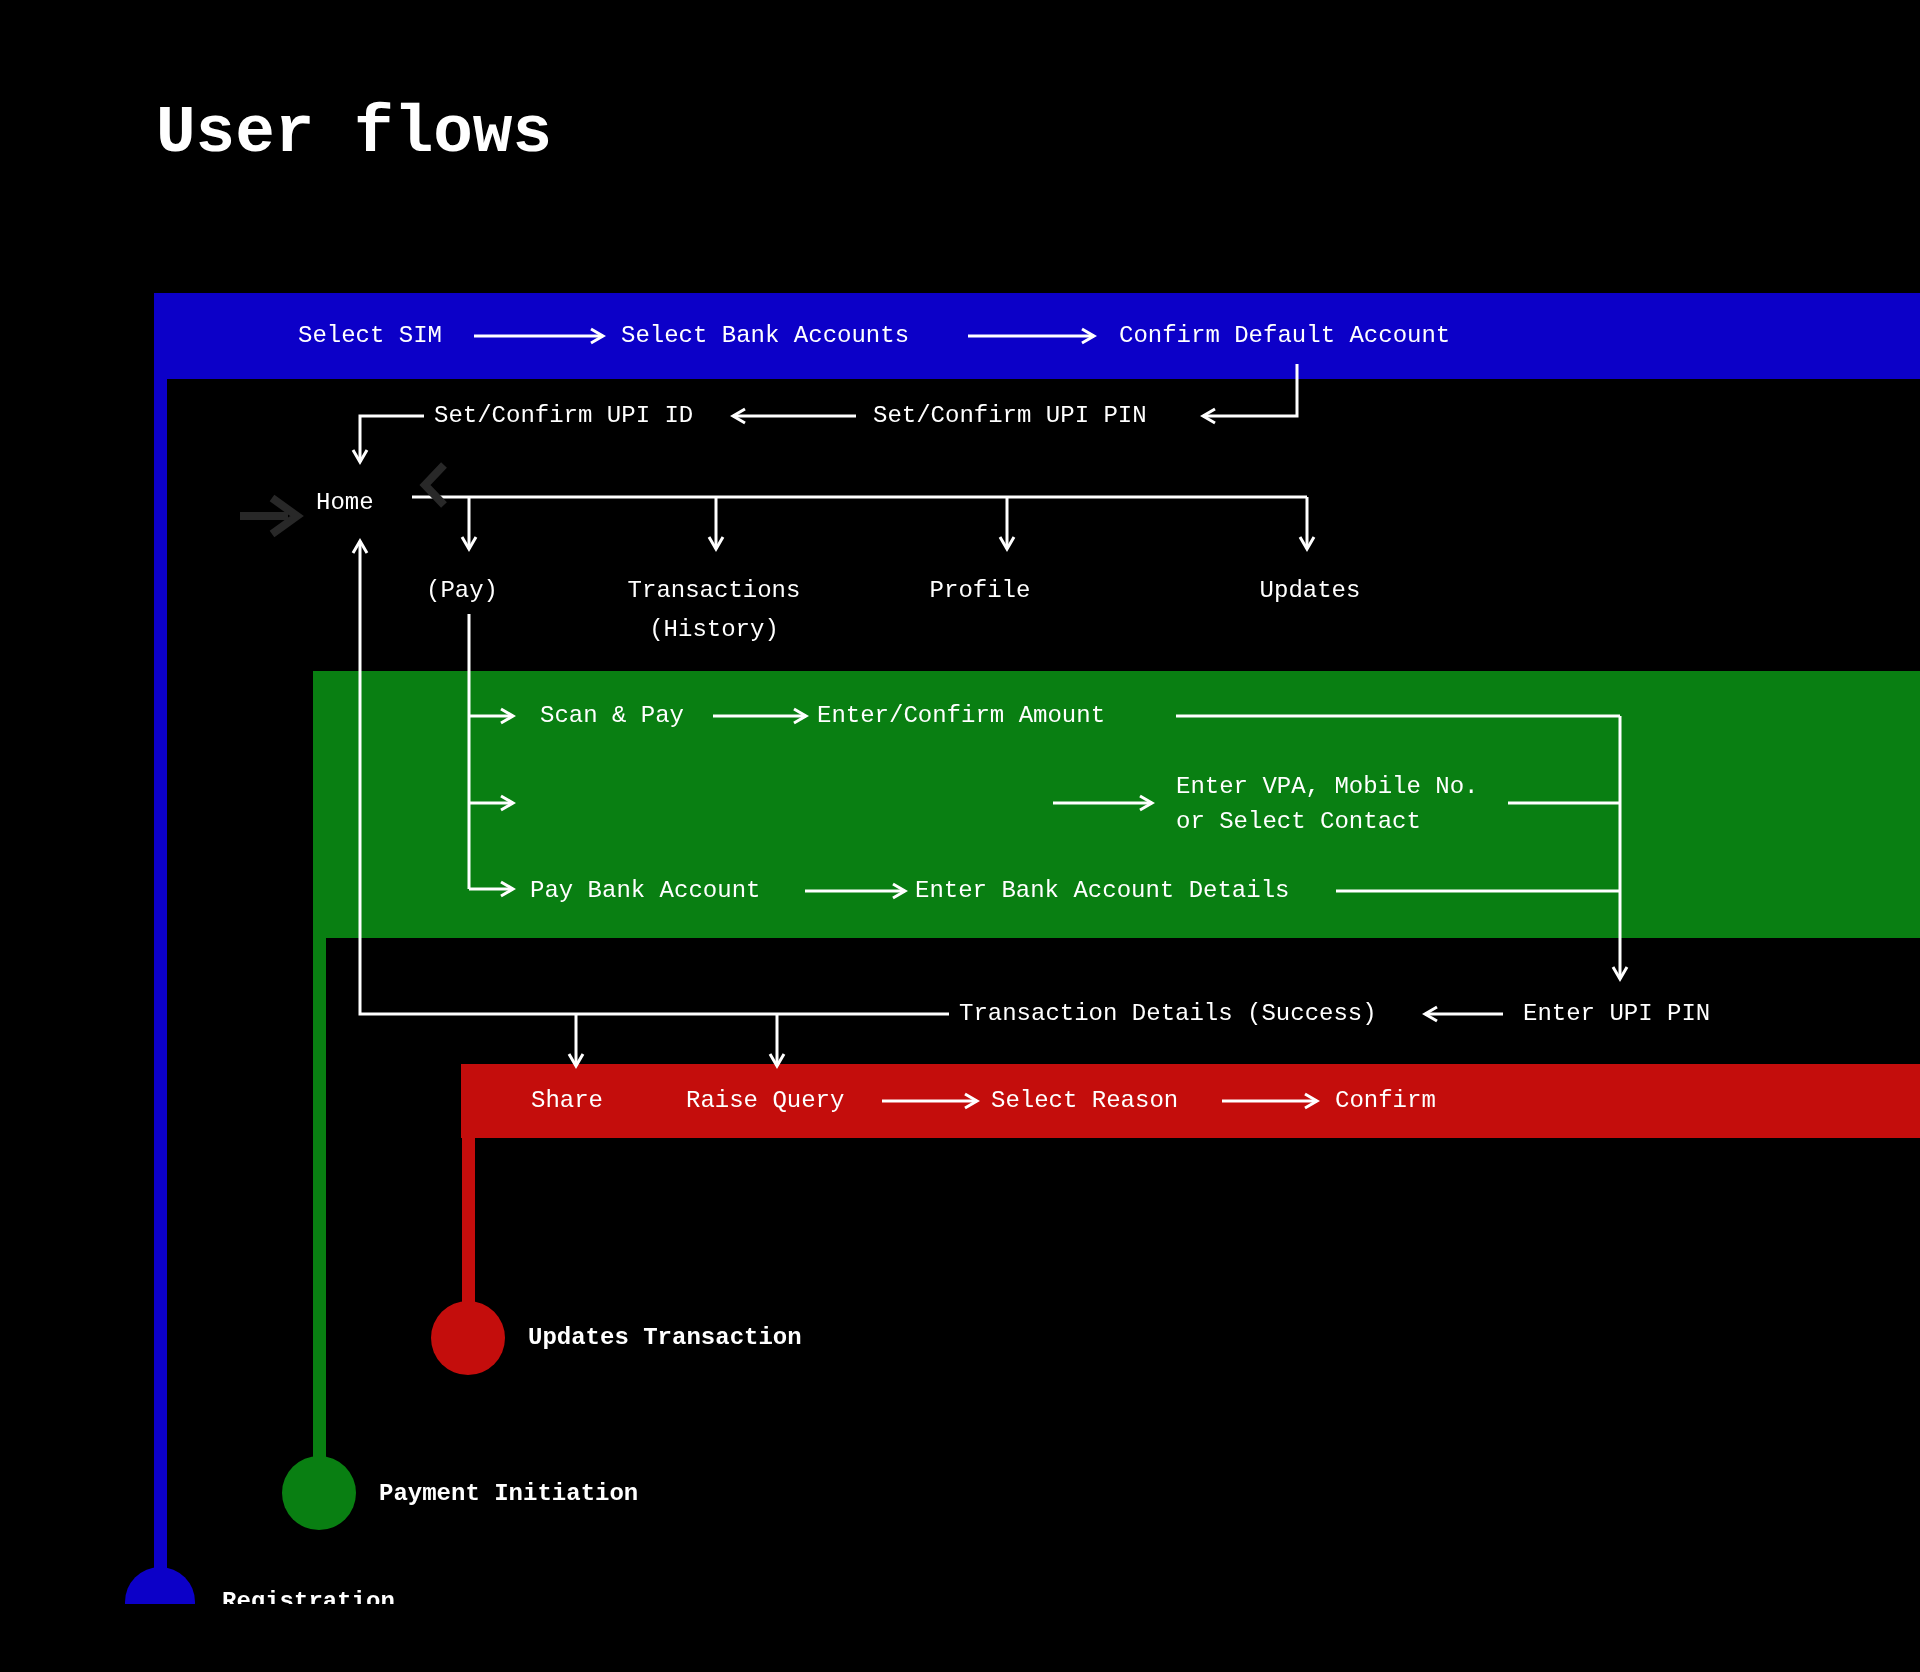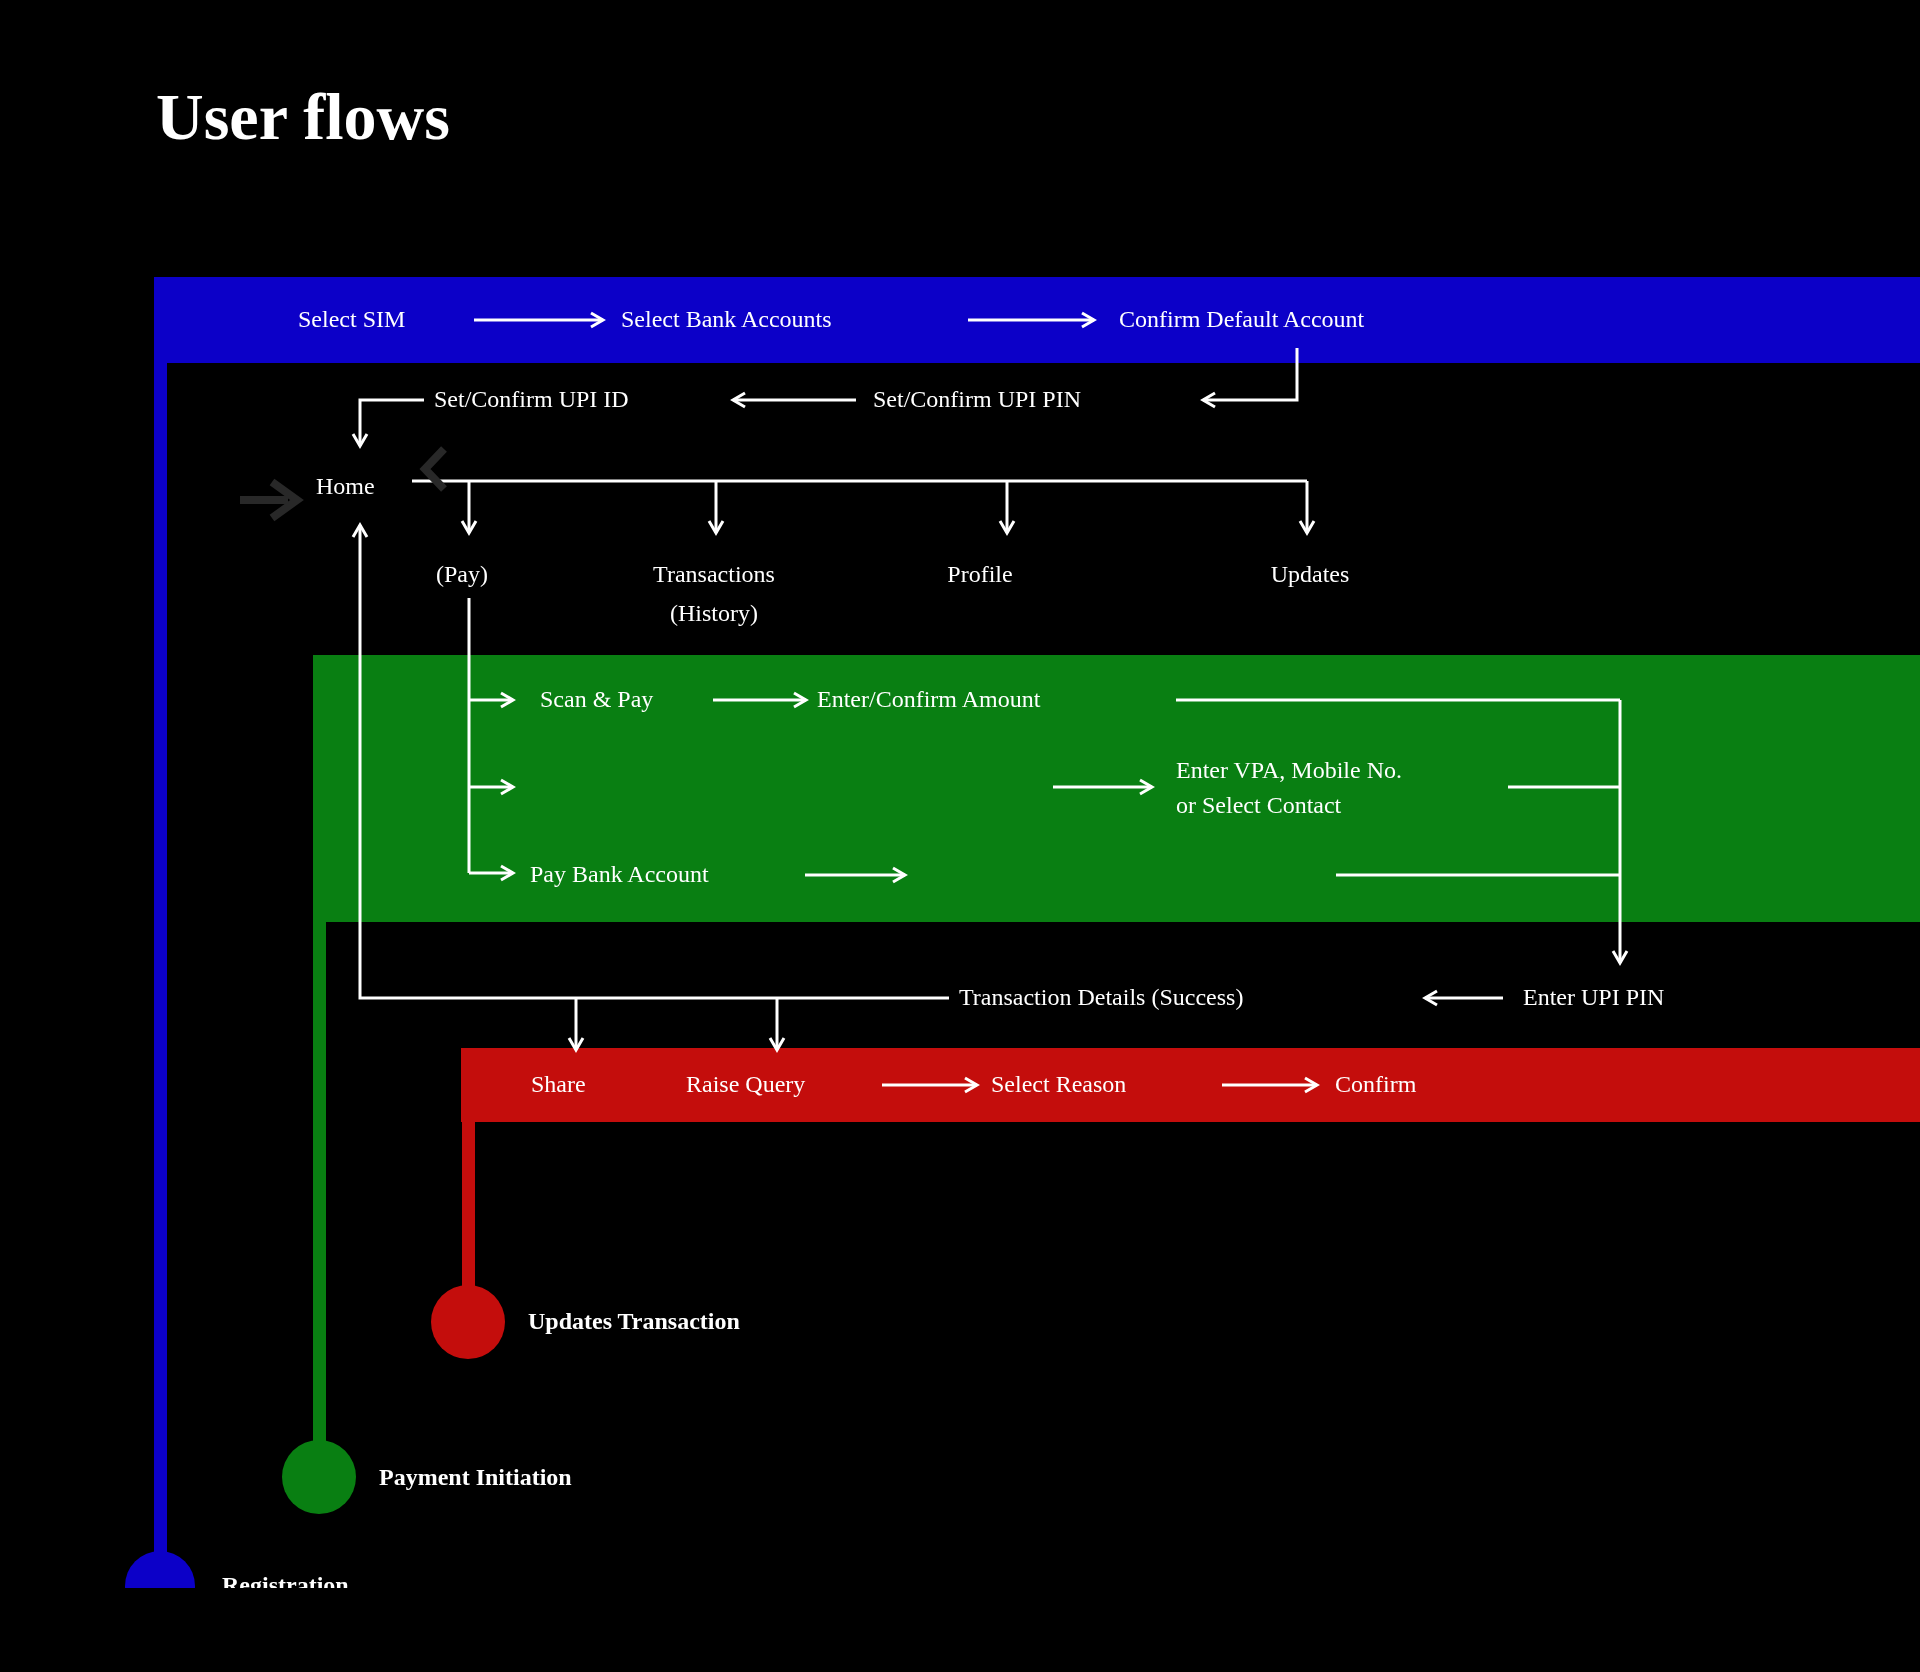--- a/index.html
+++ b/index.html
@@ -1,18 +1,18 @@
 <!DOCTYPE html>
 <html><head>
 <meta charset="utf-8">
 <style>
   html,body{margin:0;padding:0;background:#000;}
   #canvas{
     position:relative;width:1920px;height:1588px;background:#000;
-    font-family:Liberation Serif, serif;color:#fff;overflow:hidden;
+    font-family:Liberation Mono, monospace;color:#fff;overflow:hidden;margin-top:16px;
   }
   .band,.trunk,.dot{position:absolute;}
   .dot{border-radius:50%;}
   .blue{background:#0c00c8;}
   .green{background:#097f12;}
   .red{background:#c40d0c;}
   .label{
     position:absolute;white-space:nowrap;font-size:24px;line-height:1.15;
     transform:translateY(-50%);font-weight:400;color:#fff;
   }
@@ -99,20 +99,21 @@
   <span class="label center" style="left:714px;top:575px;">Transactions</span>
   <span class="label center" style="left:714px;top:614px;text-align:right;">(History)</span>
   <span class="label center" style="left:980px;top:575px;">Profile</span>
   <span class="label center" style="left:1310px;top:575px;">Updates</span>
 
   <span class="label" style="left:540px;top:700px;">Scan &amp; Pay</span>
   <span class="label" style="left:817px;top:700px;">Enter/Confirm Amount</span>
   <span class="label" style="left:1176px;top:771px;">Enter VPA, Mobile No.</span>
   <span class="label" style="left:1176px;top:806px;text-align:center;">or Select Contact</span>
   <span class="label" style="left:530px;top:875px;">Pay Bank Account</span>
+  <span class="label" style="left:915px;top:875px;">Enter Bank Account Details</span>
 
   <span class="label" style="left:959px;top:998px;">Transaction Details (Success)</span>
   <span class="label" style="left:1523px;top:998px;">Enter UPI PIN</span>
 
   <span class="label" style="left:531px;top:1085px;">Share</span>
   <span class="label" style="left:686px;top:1085px;">Raise Query</span>
   <span class="label" style="left:991px;top:1085px;">Select Reason</span>
   <span class="label" style="left:1335px;top:1085px;">Confirm</span>
 
   <span class="label bold" style="left:528px;top:1322px;">Updates Transaction</span>

